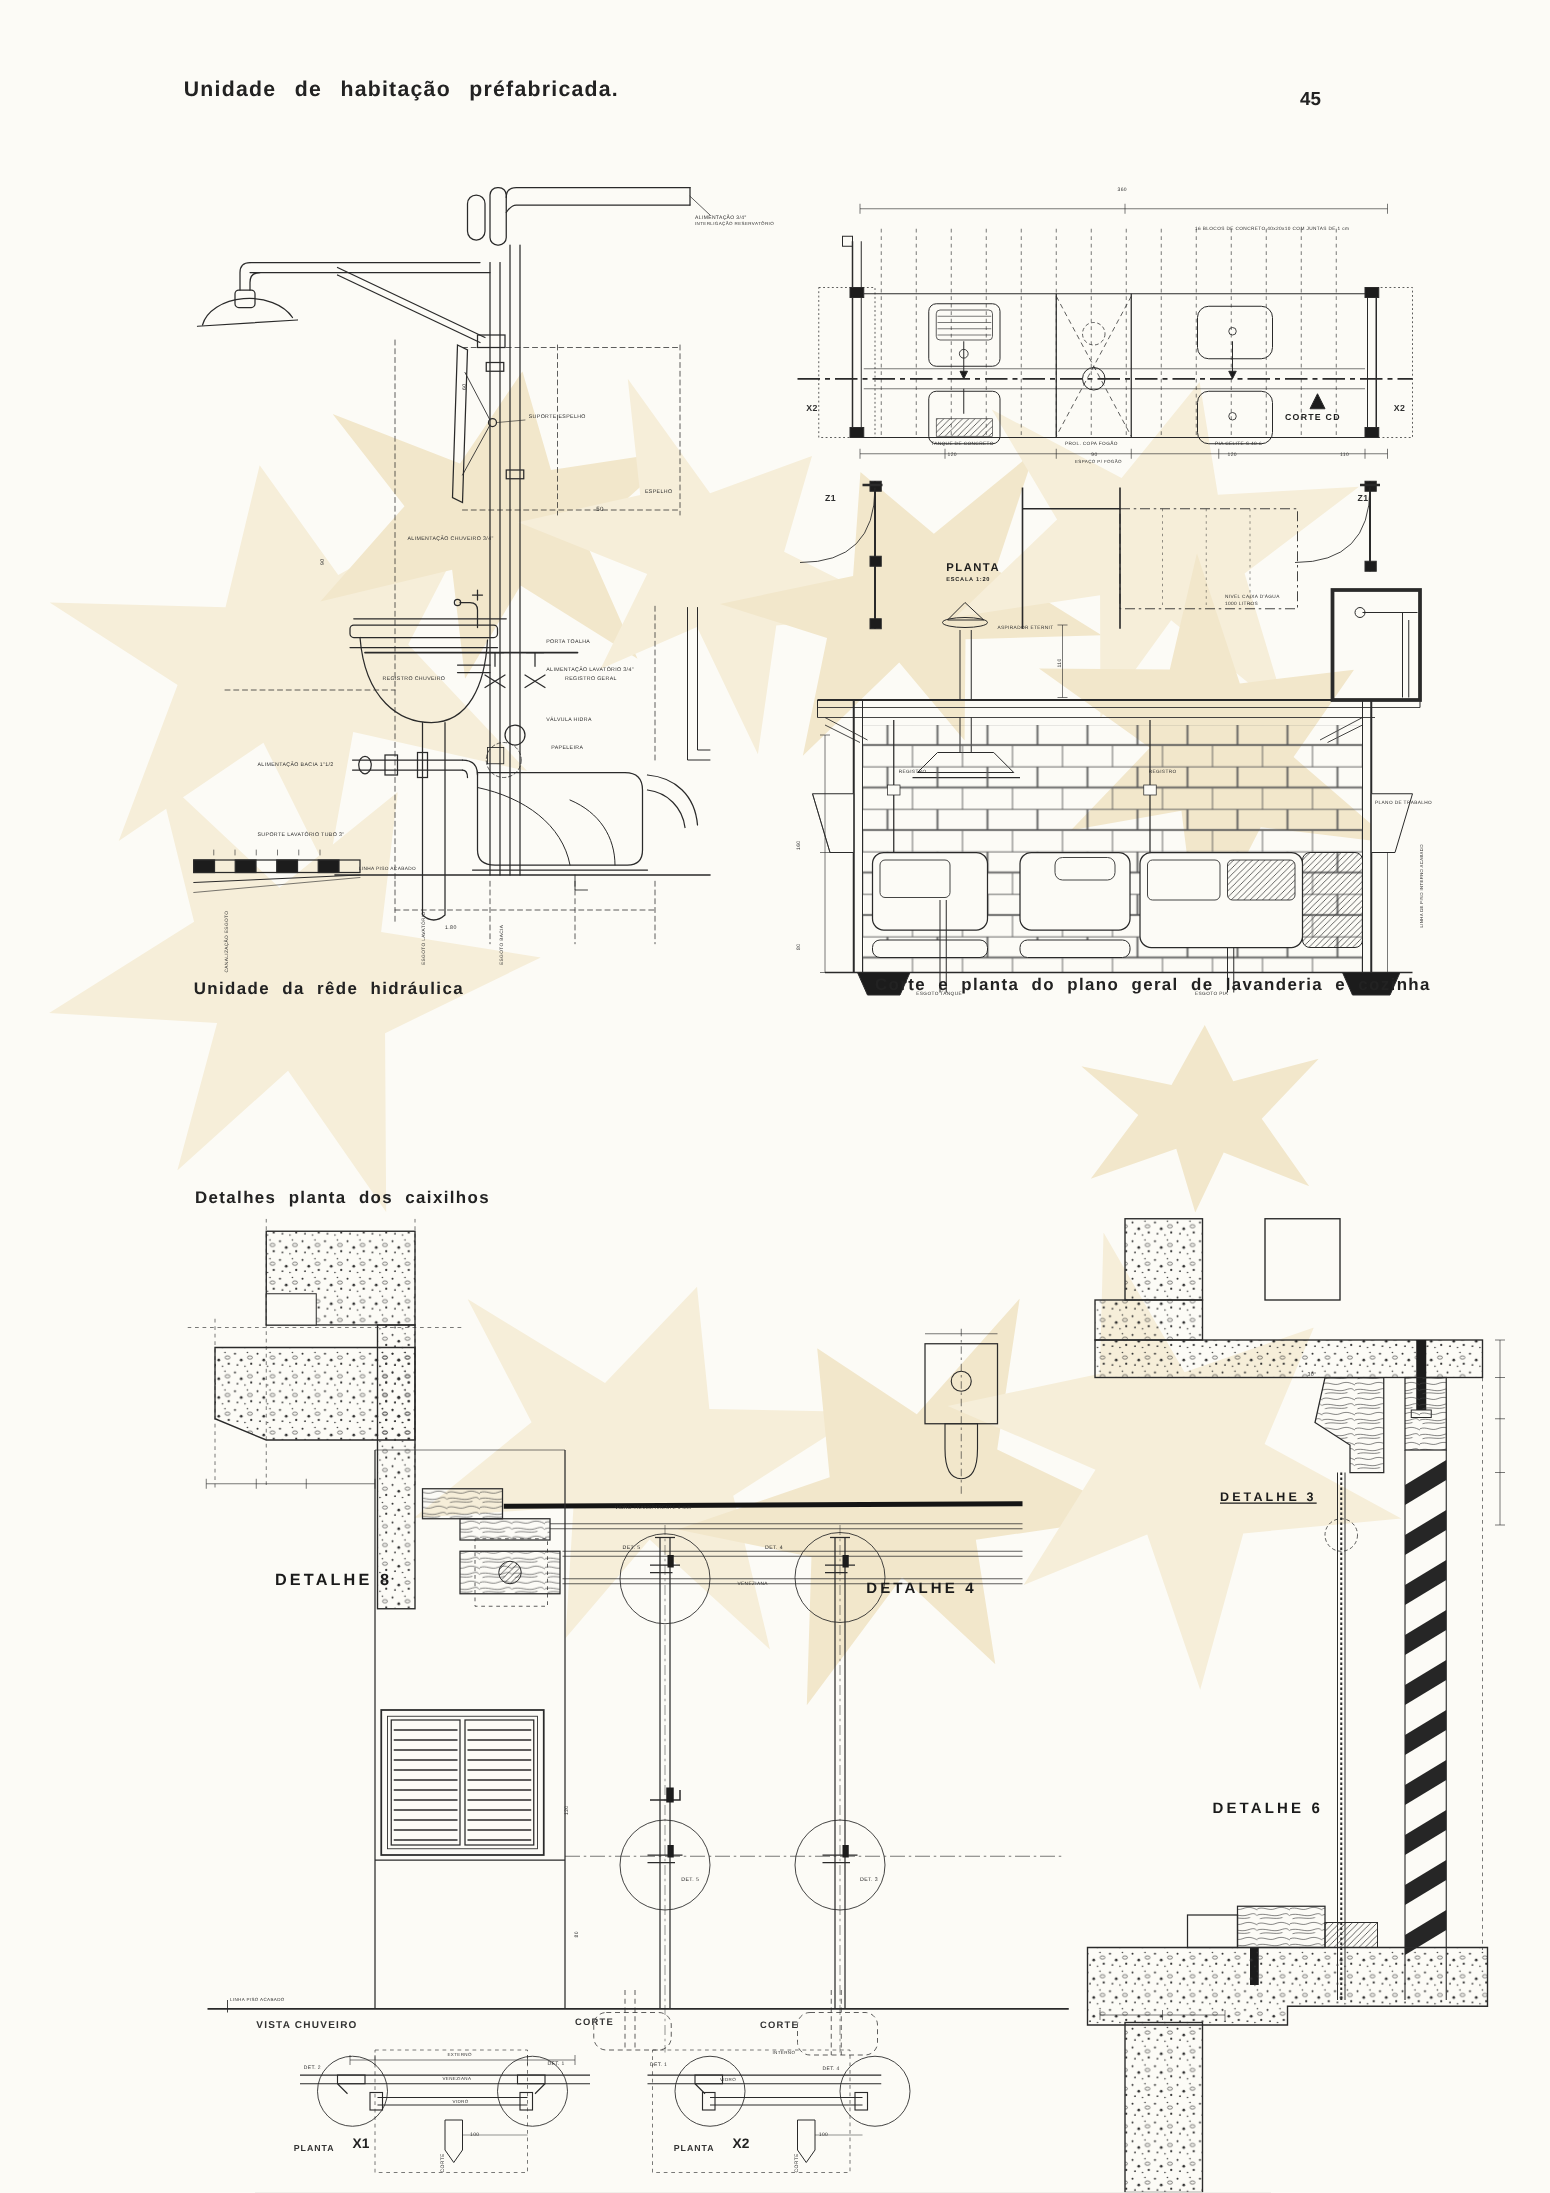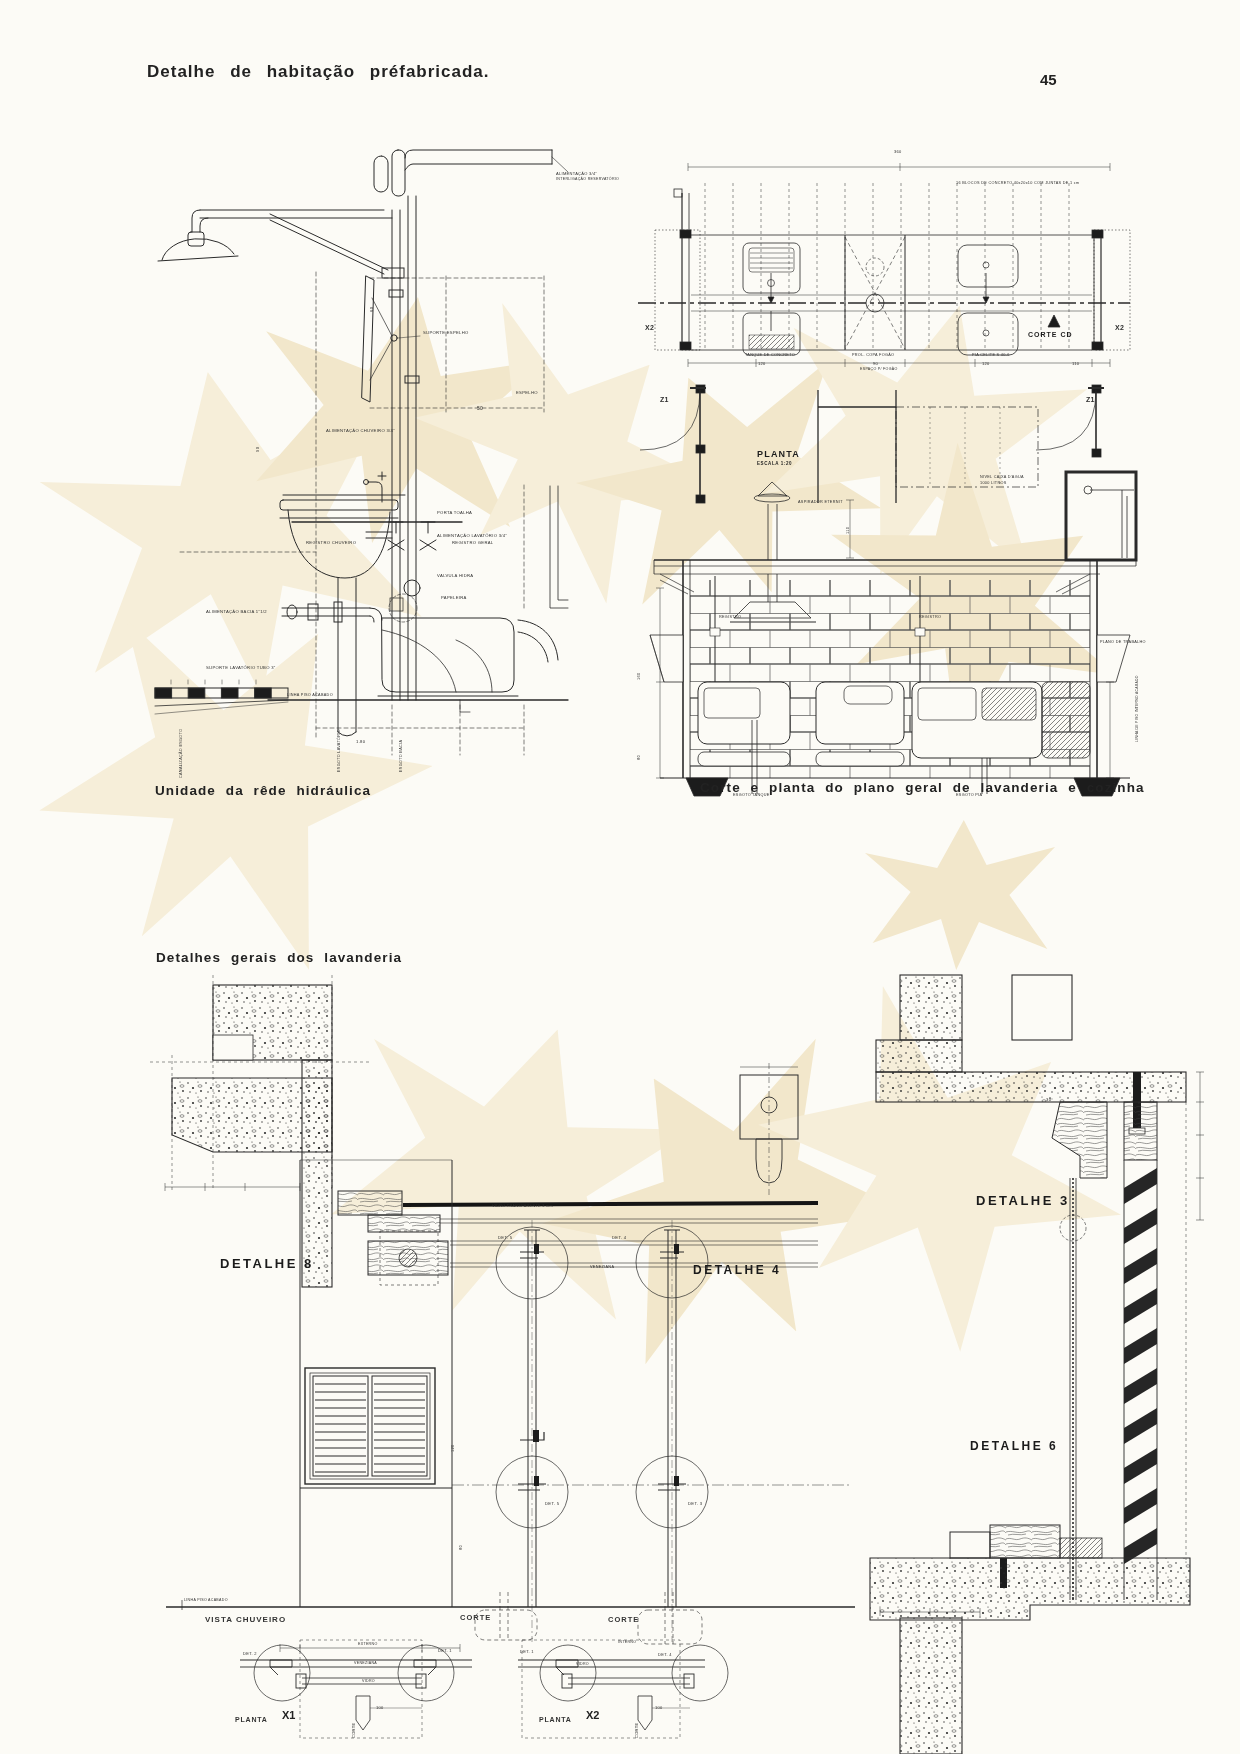--- a/index.html
+++ b/index.html
@@ -9,21 +9,21 @@
         clip-path:polygon(52% 0%,64% 30%,100% 18%,76% 50%,96% 86%,60% 68%,48% 100%,40% 66%,4% 82%,24% 48%,0% 22%,38% 32%);}
   .c1{background:#f6eed9;} .c2{background:#f2e7cb;}
   svg.draw{position:absolute;z-index:1;}
   .txt{position:absolute;z-index:2;white-space:nowrap;line-height:1;}
   #title{left:147px;top:63px;font-size:17px;font-weight:700;letter-spacing:1px;word-spacing:9px;color:#222;}
   #pagenum{left:1040px;top:62px;font-size:15px;font-weight:700;color:#222;margin-top:10px;}
   .caption{font-size:13.5px;font-weight:700;letter-spacing:1.1px;word-spacing:5px;color:#222;}
   #cap-hyd{left:155px;top:784px;} #cap-lau{left:700px;top:781px;} #cap-cax{left:156px;top:951px;}
   .stencil{font-weight:700;letter-spacing:2.5px;color:#1b1b1b;}
   #d1{left:220px;top:1257px;font-size:13px;} #d4{left:693px;top:1264px;font-size:12px;}
-  #d3{left:976px;top:1194px;font-size:13px;} #d2{left:970px;top:1440px;font-size:12px;}
+  #d3{left:976px;top:1194px;font-size:10px;text-decoration:underline;} #d2{left:970px;top:1440px;font-size:12px;}
   #planta-l{left:757px;top:450px;font-size:9px;font-weight:700;letter-spacing:1.2px;}
   #escala-l{left:757px;top:462px;font-size:4.5px;font-weight:700;letter-spacing:.6px;}
   #cortecd{left:1028px;top:331px;font-size:7px;font-weight:700;letter-spacing:1px;}
   #vista{left:205px;top:1616px;font-size:8px;font-weight:700;letter-spacing:1px;color:#333;}
   #corteL{left:460px;top:1614px;font-size:7.5px;font-weight:700;letter-spacing:1px;color:#333;}
   #corteR{left:608px;top:1616px;font-size:7.5px;font-weight:700;letter-spacing:1px;color:#333;}
   .pxw{font-size:7px;font-weight:700;letter-spacing:.8px;color:#333;}
   .pxn{font-size:11px;font-weight:700;color:#222;}
   #px1w{left:235px;top:1716px;} #px1n{left:282px;top:1710px;}
   #px2w{left:539px;top:1716px;} #px2n{left:586px;top:1710px;}
@@ -63,21 +63,21 @@
       </pattern>
       <pattern id="brick" width="40" height="34" patternUnits="userSpaceOnUse">
         <path d="M0 0.5 H40 M0 17.5 H40 M20 0.5 V17.5 M0.5 17.5 V34 M39.5 17.5 V34 M0 33.5 H40" fill="none" stroke="#555" stroke-width="0.7"></path>
       </pattern>
       <pattern id="hatchd" width="5" height="5" patternUnits="userSpaceOnUse">
         <path d="M0 5 L5 0" stroke="#333" stroke-width="0.6"></path>
       </pattern>
     </defs>
   </svg>
 
-  <div class="txt" id="title">Detalhe de habitação préfabricada.</div>
+  <div class="txt" id="title">Unidade de habitação préfabricada.</div>
   <div class="txt" id="pagenum">45</div>
 
   <svg class="draw" style="left:120px;top:140px" width="480" height="620" viewBox="0 0 480 620">
     <g stroke="#2a2a2a" stroke-width="1" fill="none" stroke-linecap="round">
 
       <line x1="272" y1="70" x2="272" y2="560"></line>
         <line x1="280" y1="70" x2="280" y2="560"></line>
       <line x1="288" y1="56" x2="288" y2="560"></line>
         <line x1="296" y1="56" x2="296" y2="560"></line>
       <rect x="269" y="150" width="14" height="7"></rect>
@@ -320,21 +320,21 @@
         <line x1="357" y1="298" x2="357" y2="334"></line>
 
       <line x1="30" y1="128" x2="30" y2="318" stroke-width="0.5"></line>
       <path d="M26 128 H34 M26 222 H34 M26 318 H34" stroke-width="0.5"></path>
       <line x1="480" y1="222" x2="480" y2="318" stroke-width="0.5"></line>
       <path d="M476 222 H484 M476 318 H484" stroke-width="0.5"></path>
     </g>
   </svg>
   <div class="txt caption" id="cap-lau">Corte e planta do plano geral de lavanderia e cozinha</div>
 
-  <div class="txt caption" id="cap-cax">Detalhes gerais dos lavanderia</div>
+  <div class="txt caption" id="cap-cax">Detalhes planta dos caixilhos</div>
 
   <svg class="draw" style="left:150px;top:975px" width="710" height="335" viewBox="0 0 710 335">
     <g stroke="#2a2a2a" stroke-width="0.9" fill="none">
       <rect x="63" y="10" width="119" height="75" fill="url(#stip)" stroke-width="1.1"></rect>
       <polygon points="22,103 182,103 182,177 63,177 22,160" fill="url(#stip)" stroke-width="1.1"></polygon>
       <rect x="152" y="85" width="30" height="227" fill="url(#stip)" stroke-width="1.1"></rect>
       <rect x="63" y="60" width="40" height="25" fill="#fcfbf6" stroke-width="0.8"></rect>
       <g stroke-width="0.5" stroke-dasharray="3 3">
         <line x1="22" y1="80" x2="22" y2="215"></line>
           <line x1="63" y1="0" x2="63" y2="215"></line>

